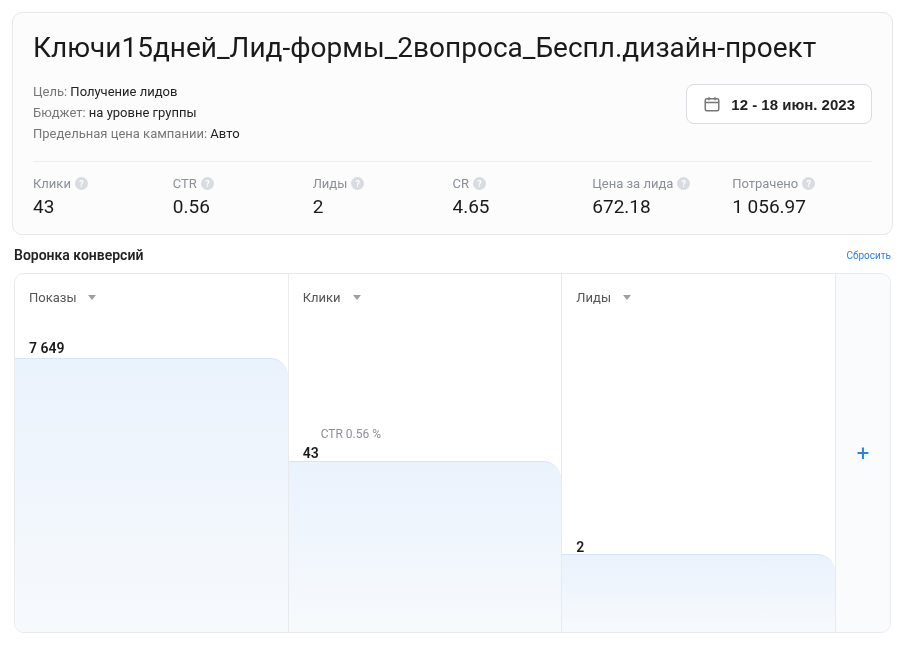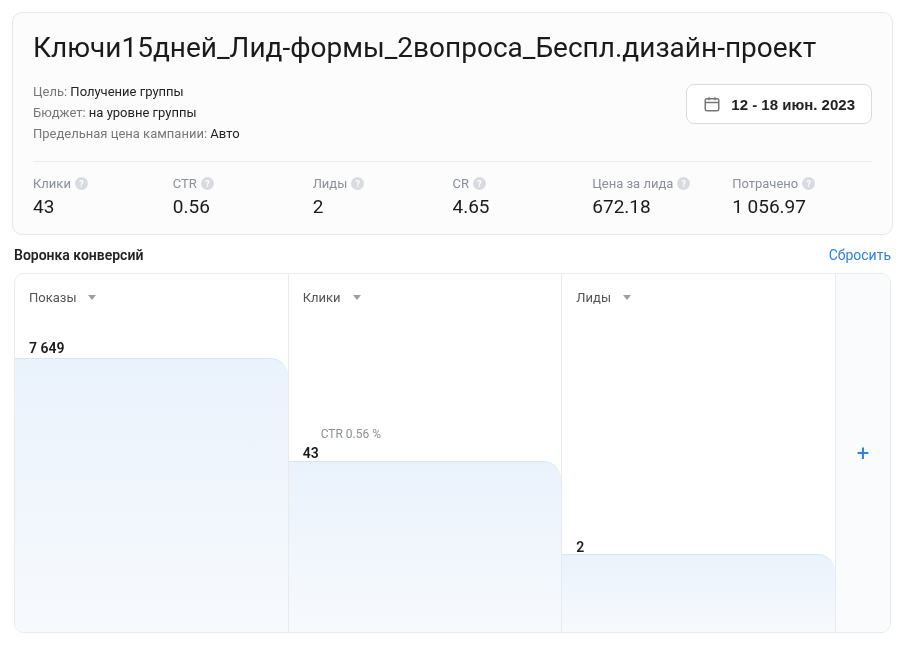--- a/index.html
+++ b/index.html
@@ -84,21 +84,21 @@
       color: #fff;
       font-weight: 700;
     }
     .funnel-head {
       display: flex;
       justify-content: space-between;
       align-items: center;
       margin: 10px 14px 10px;
     }
     .funnel-title { font-size: 14px; font-weight: 600; color: #222; }
-    .reset-link { color: #2d81e0; font-size: 14px; cursor: pointer; }
+    .reset-link { color: #2d81e0; font-size: 10px; cursor: pointer; }
     .funnel {
       display: flex;
       margin: 0 14px 14px;
       border: 1px solid #e8eaed;
       border-radius: 10px;
       overflow: hidden;
       height: 360px;
     }
     .fcol {
       flex: 1;
@@ -167,21 +167,21 @@
   </style>
 </head>
 <body>
 
 <div class="card">
   <div class="title">Ключи15дней_Лид-формы_2вопроса_Беспл.дизайн-проект</div>
   <div class="top-row">
     <div class="meta-block">
       <div class="meta-line">
         <span>Цель:</span>
-        <span class="val">Получение группы</span>
+        <span class="val">Получение лидов</span>
       </div>
       <div class="meta-line">
         <span>Бюджет:</span>
         <span class="val">на уровне группы</span>
       </div>
       <div class="meta-line">
         <span>Предельная цена кампании:</span>
         <span class="val">Авто</span>
       </div>
     </div>

